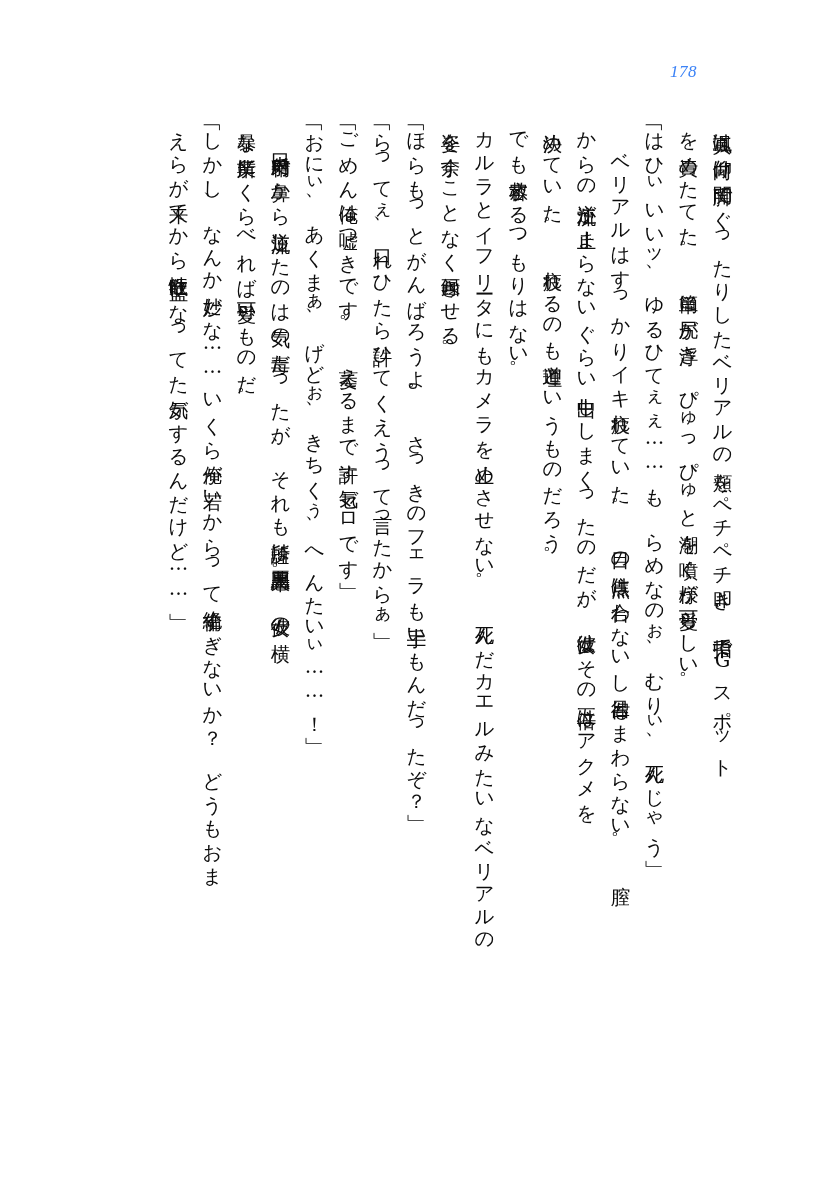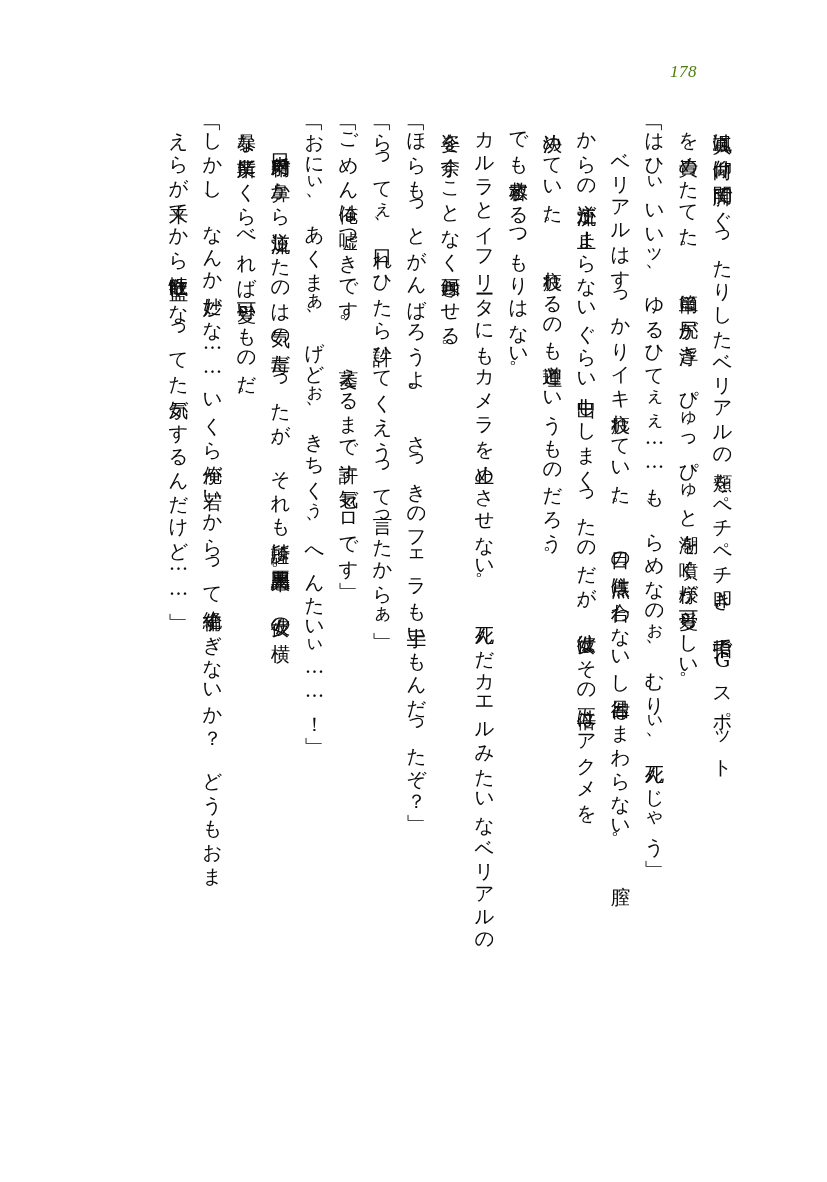--- a/index.html
+++ b/index.html
@@ -23,21 +23,21 @@
   }
 
   
   .page-number {
     position: absolute;
     top: 62px;
     right: 130px;
     font-style: italic;
     font-size: 17px;
     letter-spacing: 0.5px;
-    color: #4d7c0f;
+    color: #3b82f6;
   }
 
   
   .text-block {
     position: absolute;
     top: 118px;
     left: 95px;
     right: 95px;
     height: 950px;
     display: flex;

